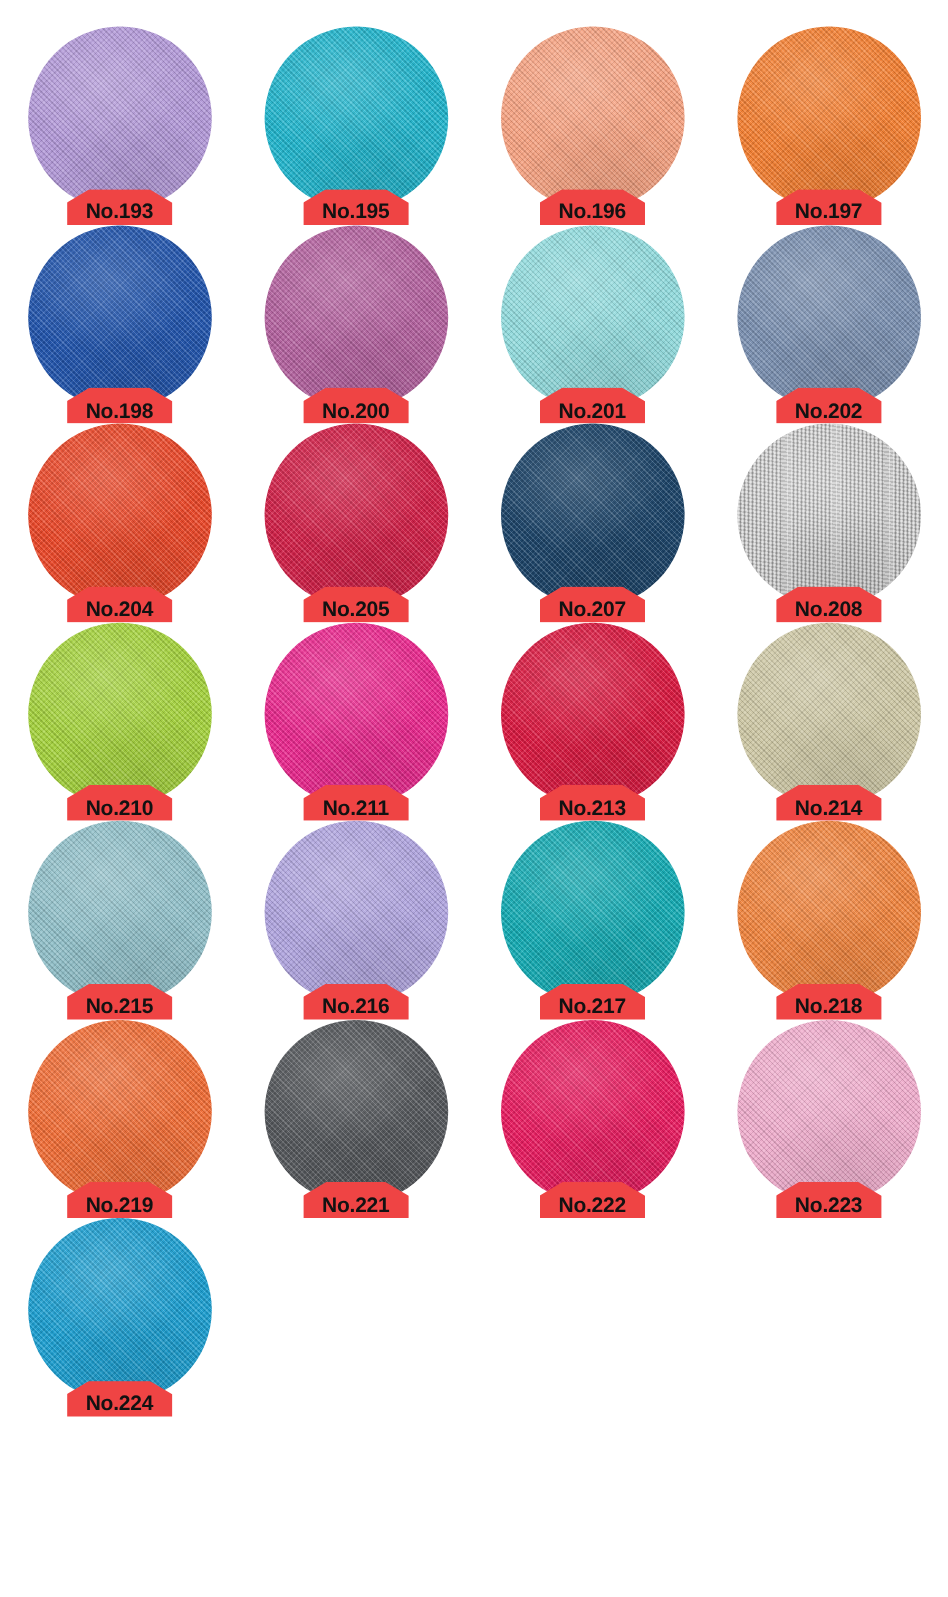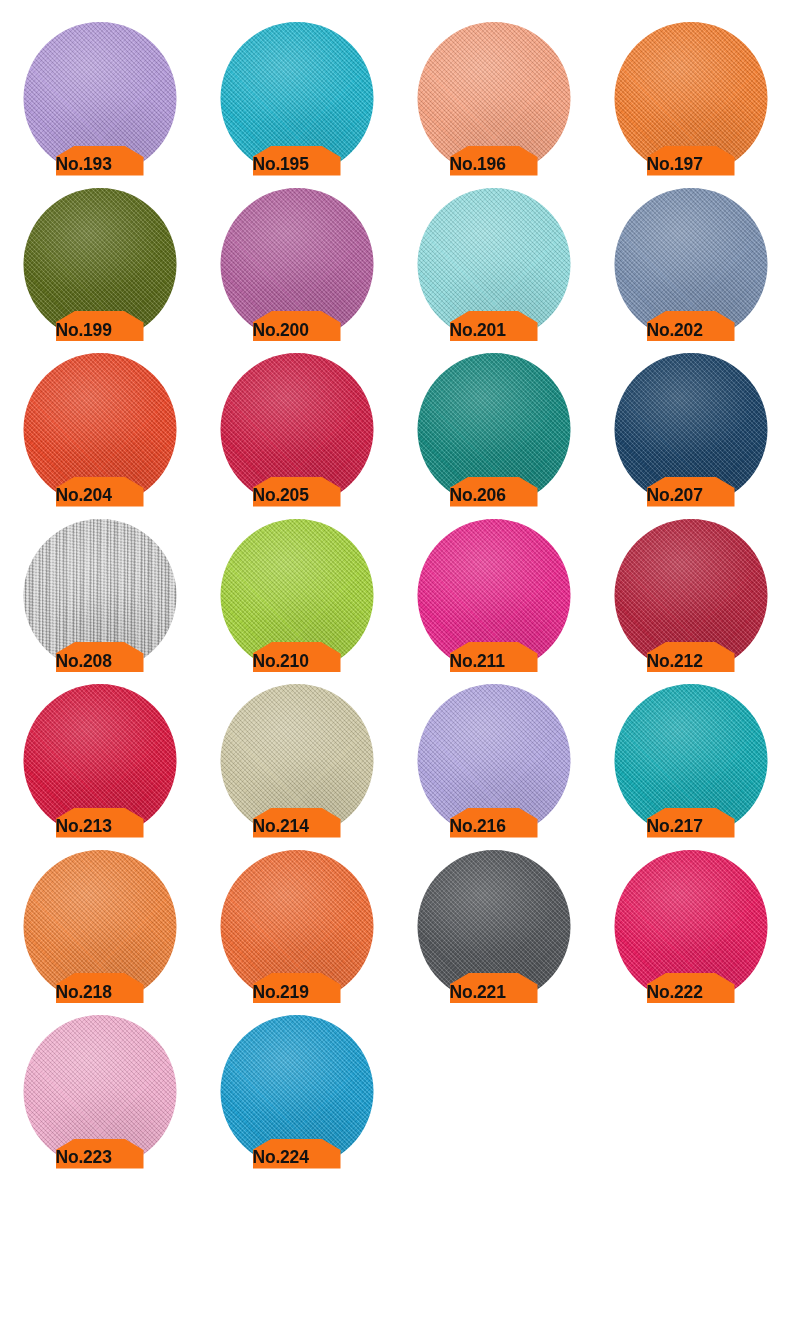--- a/index.html
+++ b/index.html
@@ -113,28 +113,29 @@
         rgba(255,255,255,0.20) 1.4px,
         rgba(255,255,255,0.20) 3.0px
       );
   }
 
   
   .label {
     position: absolute;
     left: 50%;
     transform: translateX(-50%);
-    bottom: 12px;
+    bottom: 0;
     width: 88px;
     height: 30px;
-    background: #f97316;
+    background: #ef4444;
     -webkit-clip-path: polygon(0% 38%, 22% 0%, 78% 0%, 100% 38%, 100% 100%, 0% 100%);
     clip-path: polygon(0% 38%, 22% 0%, 78% 0%, 100% 38%, 100% 100%, 0% 100%);
     display: flex;
     align-items: flex-end;
+    justify-content: center;
     padding-bottom: 2px;
     box-sizing: border-box;
   }
 
   .label-text {
     font-family: "Liberation Sans", "DejaVu Sans", sans-serif;
     font-size: 17.5px;
     font-weight: 700;
     color: #121212;
     letter-spacing: -0.2px;
@@ -176,26 +177,26 @@
     <div class="swatch">
       <div class="disc" style="background-color: rgb(242, 128, 52);">
         <div class="weave"></div>
         <div class="shade"></div>
       </div>
       <div class="label">
         <span class="label-text">No.197</span>
       </div>
     </div>
     <div class="swatch">
-      <div class="disc" style="background-color: rgb(91, 107, 28);">
-        <div class="weave"></div>
-        <div class="shade"></div>
-      </div>
-      <div class="label">
-        <span class="label-text">No.199</span>
+      <div class="disc" style="background-color: rgb(35, 85, 171);">
+        <div class="weave"></div>
+        <div class="shade"></div>
+      </div>
+      <div class="label">
+        <span class="label-text">No.198</span>
       </div>
     </div>
     <div class="swatch">
       <div class="disc" style="background-color: rgb(179, 99, 159);">
         <div class="weave"></div>
         <div class="shade"></div>
       </div>
       <div class="label">
         <span class="label-text">No.200</span>
       </div>
@@ -230,29 +231,20 @@
     <div class="swatch">
       <div class="disc" style="background-color: rgb(207, 33, 72);">
         <div class="weave"></div>
         <div class="shade"></div>
       </div>
       <div class="label">
         <span class="label-text">No.205</span>
       </div>
     </div>
     <div class="swatch">
-      <div class="disc" style="background-color: rgb(24, 137, 127);">
-        <div class="weave"></div>
-        <div class="shade"></div>
-      </div>
-      <div class="label">
-        <span class="label-text">No.206</span>
-      </div>
-    </div>
-    <div class="swatch">
       <div class="disc" style="background-color: rgb(29, 68, 104);">
         <div class="weave"></div>
         <div class="shade"></div>
       </div>
       <div class="label">
         <span class="label-text">No.207</span>
       </div>
     </div>
     <div class="swatch">
       <div class="disc heather" style="background-color: rgb(201, 201, 201);">
@@ -275,47 +267,47 @@
     <div class="swatch">
       <div class="disc" style="background-color: rgb(232, 42, 142);">
         <div class="weave"></div>
         <div class="shade"></div>
       </div>
       <div class="label">
         <span class="label-text">No.211</span>
       </div>
     </div>
     <div class="swatch">
-      <div class="disc" style="background-color: rgb(181, 37, 63);">
-        <div class="weave"></div>
-        <div class="shade"></div>
-      </div>
-      <div class="label">
-        <span class="label-text">No.212</span>
-      </div>
-    </div>
-    <div class="swatch">
       <div class="disc" style="background-color: rgb(216, 26, 65);">
         <div class="weave"></div>
         <div class="shade"></div>
       </div>
       <div class="label">
         <span class="label-text">No.213</span>
       </div>
     </div>
     <div class="swatch">
       <div class="disc" style="background-color: rgb(206, 200, 166);">
         <div class="weave"></div>
         <div class="shade"></div>
       </div>
       <div class="label">
         <span class="label-text">No.214</span>
       </div>
     </div>
     <div class="swatch">
+      <div class="disc" style="background-color: rgb(146, 192, 201);">
+        <div class="weave"></div>
+        <div class="shade"></div>
+      </div>
+      <div class="label">
+        <span class="label-text">No.215</span>
+      </div>
+    </div>
+    <div class="swatch">
       <div class="disc" style="background-color: rgb(176, 165, 222);">
         <div class="weave"></div>
         <div class="shade"></div>
       </div>
       <div class="label">
         <span class="label-text">No.216</span>
       </div>
     </div>
     <div class="swatch">
       <div class="disc" style="background-color: rgb(22, 170, 178);">

